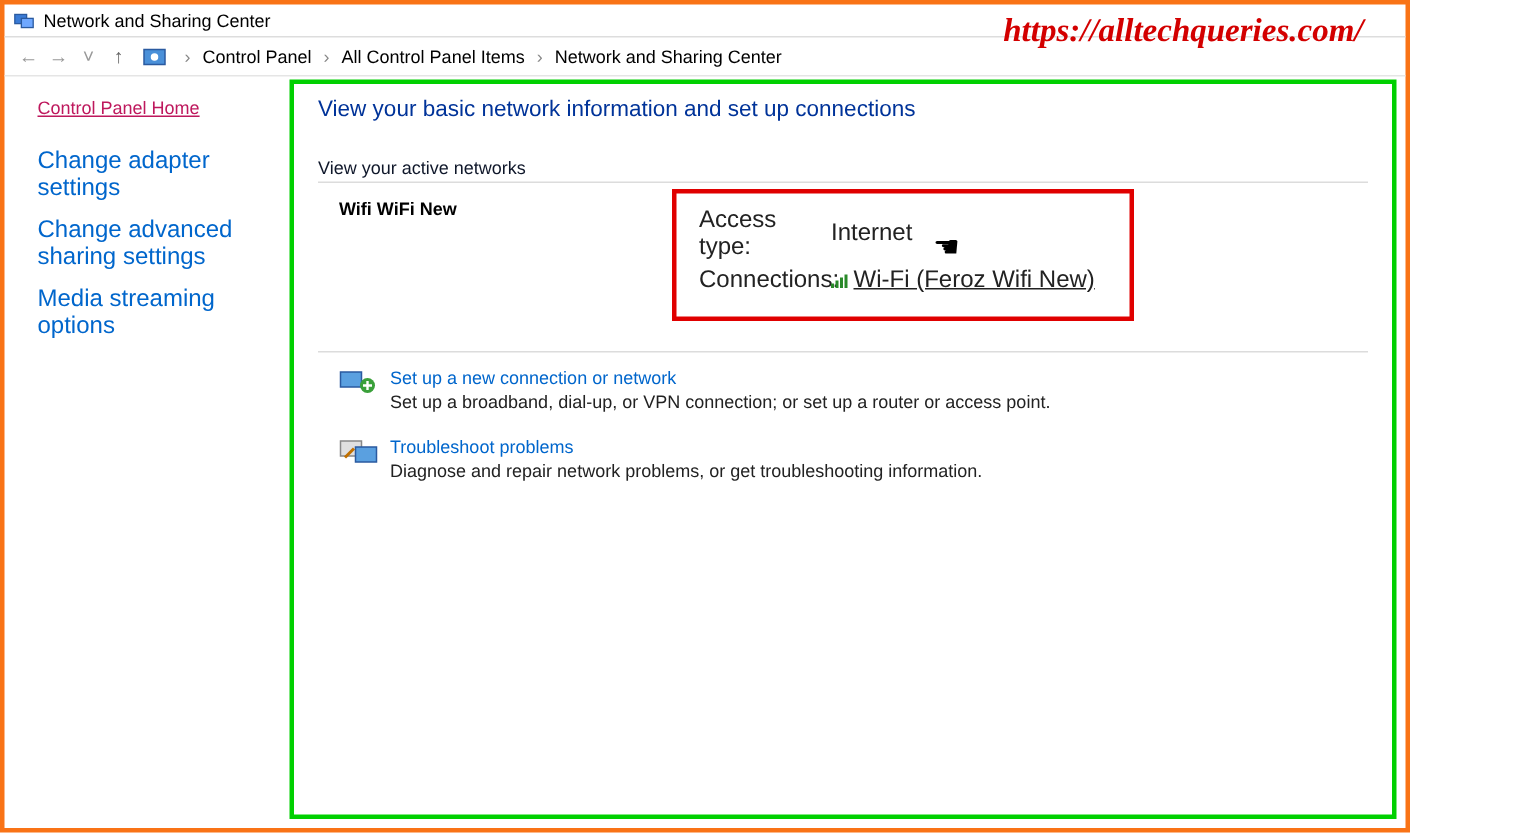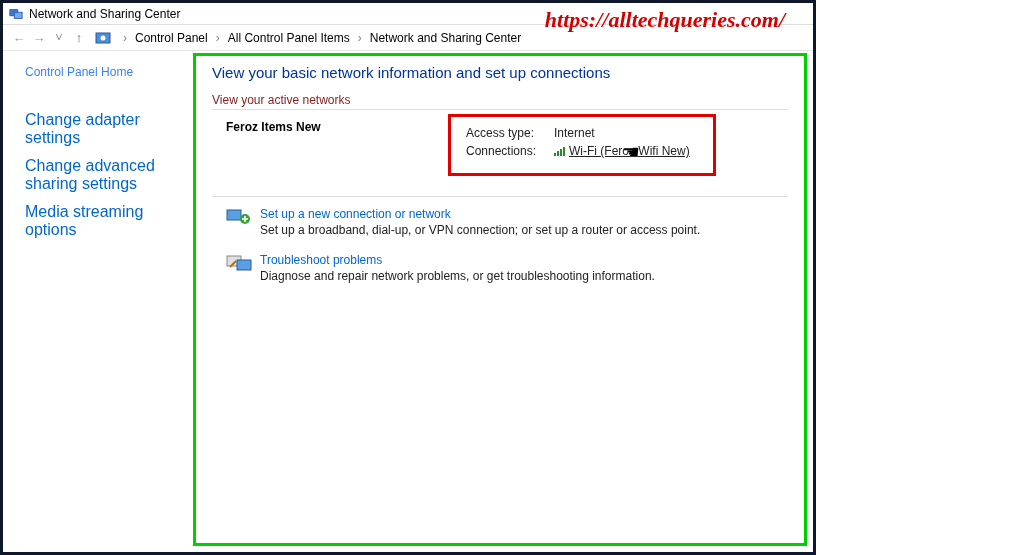--- a/index.html
+++ b/index.html
@@ -6,22 +6,22 @@
   body {
     font-family: "Segoe UI", Tahoma, sans-serif;
     font-size: 12px;
     background: #fff;
     width: 1024px;
     height: 555px;
     overflow: hidden;
     color: #000;
   }
   .outer-frame {
-    border: 3px solid #0f172a;
-    width: 816px;
+    border: 3px solid #f97316;
+    width: 940px;
     height: 555px;
     position: relative;
     background: #fff;
   }
   .title-bar {
     height: 22px;
     display: flex;
     align-items: center;
     padding: 0 6px;
     font-size: 12px;
@@ -56,41 +56,41 @@
   .bc-item { color: #000; padding: 0 2px; }
   .bc-sep { color: #888; padding: 0 6px; }
   .body-area {
     display: flex;
     height: calc(100% - 48px);
   }
   .sidebar {
     width: 188px;
     padding: 14px 10px 10px 22px;
   }
-  .sidebar .home { color: #3b82f6; font-size: 12px; margin-bottom: 32px; }
+  .sidebar .home { color: #be185d; font-size: 12px; margin-bottom: 20px; text-decoration: underline; }
   .sidebar .link { color: #0066cc; font-size: 16px; margin-bottom: 10px; cursor: pointer; }
   .content-wrap {
     flex: 1;
     position: relative;
     padding: 2px 6px 6px 2px;
   }
   .green-frame {
     border: 3px solid #00d000;
     height: 100%;
     padding: 8px 16px;
   }
   .page-heading {
     color: #003399;
     font-size: 15px;
     font-weight: 400;
-    margin-bottom: 12px;
+    margin-bottom: 24px;
   }
   .section-label {
     font-size: 12px;
-    color: #7f1d1d;
+    color: #0f172a;
     margin-bottom: 2px;
   }
   .hr-line {
     border: none;
     border-top: 1px solid #dcdcdc;
     margin-bottom: 10px;
   }
   .network-row {
     display: flex;
     align-items: flex-start;
@@ -103,21 +103,21 @@
   .net-right {
     padding: 6px 14px 8px 10px;
     position: relative;
   }
   .red-box {
     border: 3px solid #e00000;
     position: absolute;
     left: -8px; top: -6px; right: -12px; bottom: -6px;
     pointer-events: none;
   }
-  .kv { display: flex; align-items: center; font-size: 12px; margin-bottom: 4px; }
+  .kv { display: flex; align-items: center; font-size: 16px; margin-bottom: 4px; }
   .kv .k { width: 88px; color: #222; }
   .kv .v { color: #222; text-align: center; }
   .wifi-bars {
     display: inline-flex; align-items: flex-end; gap: 1px; margin-right: 4px; height: 10px;
   }
   .wifi-bars span { width: 2px; background: #2a8a2a; display: inline-block; }
   .wifi-bars span:nth-child(1){height:3px;} .wifi-bars span:nth-child(2){height:5px;}
   .wifi-bars span:nth-child(3){height:7px;} .wifi-bars span:nth-child(4){height:9px;}
   .conn-link { color: #0066cc; text-decoration: underline; cursor: pointer; }
   .cursor-hand {
@@ -177,21 +177,21 @@
     <div class="content-wrap">
       <div class="green-frame">
 
         <div class="page-heading">View your basic network information and set up connections</div>
 
         <div class="section-label">View your active networks</div>
         <hr class="hr-line">
 
         <div class="network-row">
           <div class="net-left">
-            <div class="net-name">Feroz Items New</div>
+            <div class="net-name">Wifi WiFi New</div>
           </div>
           <div class="net-right">
             <div class="red-box"></div>
             <div class="kv">
               <span class="k">Access type:</span>
               <span class="v">Internet</span>
             </div>
             <div class="kv">
               <span class="k">Connections:</span>
               <span class="wifi-bars">

